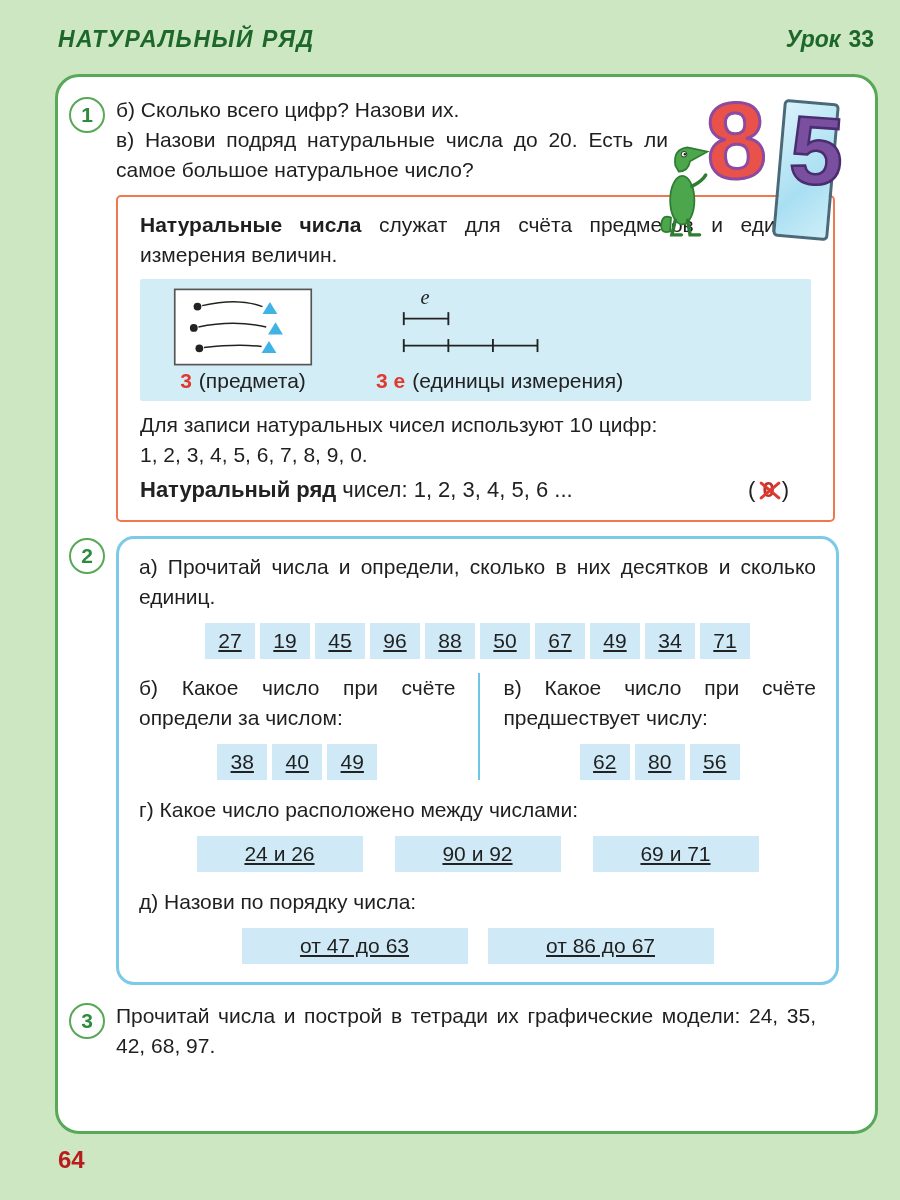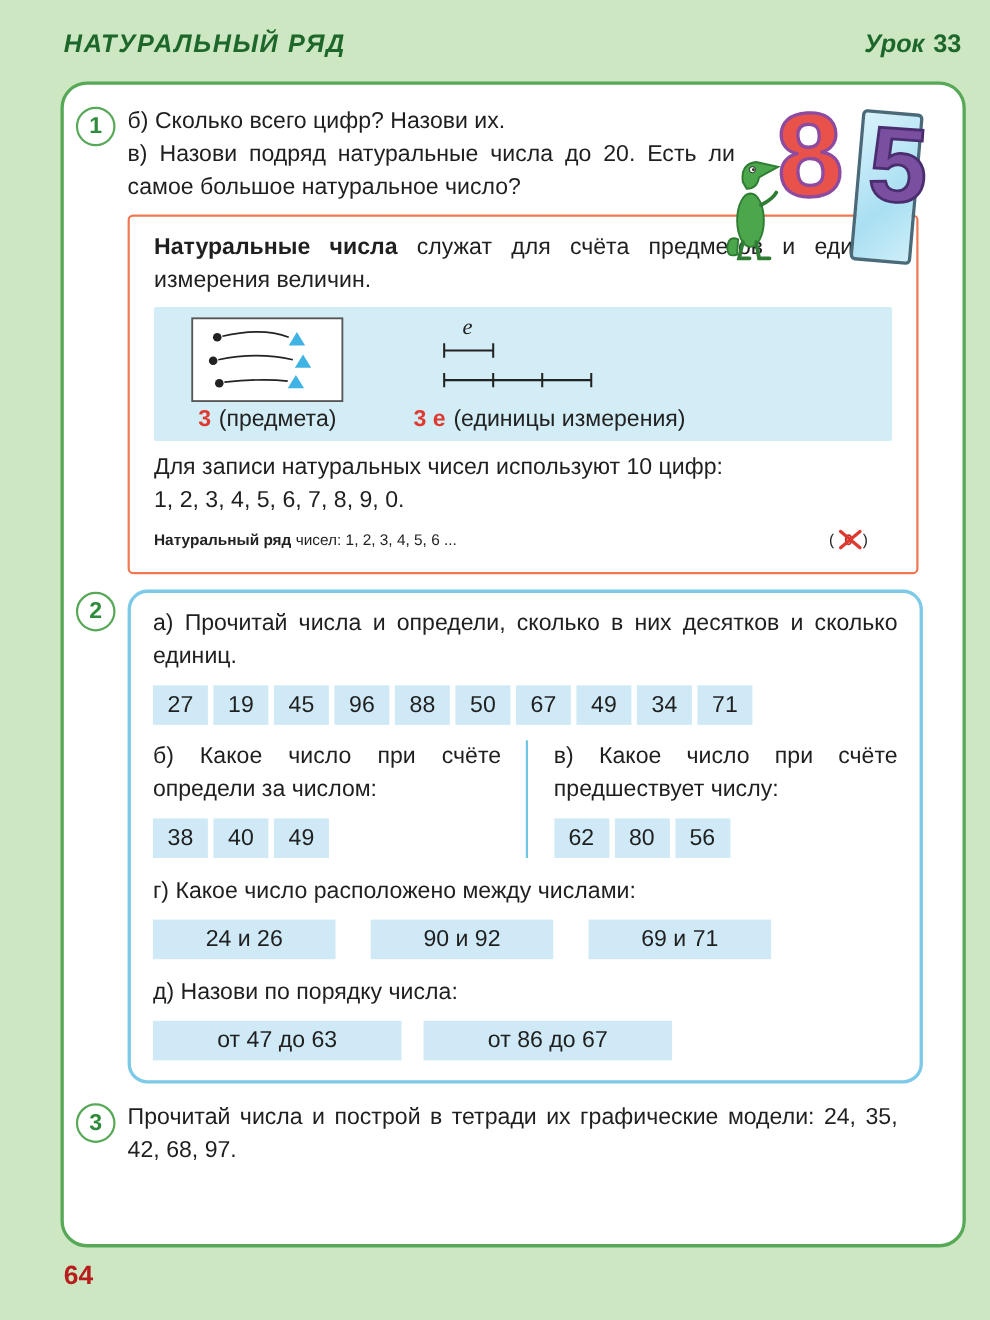--- a/index.html
+++ b/index.html
@@ -79,42 +79,42 @@
   .blue-panel {
     margin-top:9px; background:#d2edf6; border-radius:2px;
     display:flex; padding:9px 10px 8px 28px; height:122px;
   }
   .diagram-group { display:flex; flex-direction:column; align-items:center; }
   .diagram-group.right { align-items:flex-start; margin-left:58px; }
   .diagram-caption { font-size:21px; margin-top:3px; white-space:nowrap; }
   .red-num { color:#e0392f; font-weight:bold; margin-right:7px; }
   .rb-p2 { margin-top:9px; }
   .rb-p2 span { display:block; }
-  .rb-series { display:flex; align-items:flex-end; margin-top:5px; font-size:14px; line-height:30px; }
+  .rb-series { display:flex; align-items:flex-end; margin-top:5px; font-size:22px; line-height:30px; }
   .rb-series .left-part b { font-weight:bold; }
   .series-paren { margin-left:auto; margin-right:18px; letter-spacing:4px; }
   .crossed {
     position:relative; display:inline-block; min-width:16px; text-align:center;
     color:#b7352c; font-weight:bold; margin:0 3px;
   }
   .crossed::before, .crossed::after {
     content:""; position:absolute; left:-5px; right:-5px; top:48%; height:3px;
     background:#e0392f; border-radius:2px;
   }
   .crossed::before { transform:rotate(40deg); }
   .crossed::after  { transform:rotate(-40deg); }
 
   
   .task2 { margin-top:14px; }
   .task2-box {
     margin-left:58px; margin-right:36px;
     border:3px solid #7cc9e8; border-radius:18px;
     padding:13px 20px 18px 20px;
   }
-  .cells { display:flex; gap:5px; margin-top:11px; }
+  .cells { display:flex; gap:5px; justify-content:center; margin-top:11px;text-decoration:underline; }
   .cell {
     background:#cfeaf6; height:36px; min-width:50px;
     display:flex; align-items:center; justify-content:center;
     font-size:21px; color:#1f1f1f;
   }
   .cell.wide  { min-width:166px; }
   .cell.range { min-width:226px; }
   .t2-cols { display:flex; margin-top:14px; }
   .t2-col { width:50%; }
   .t2-col.left  { padding-right:22px; }

